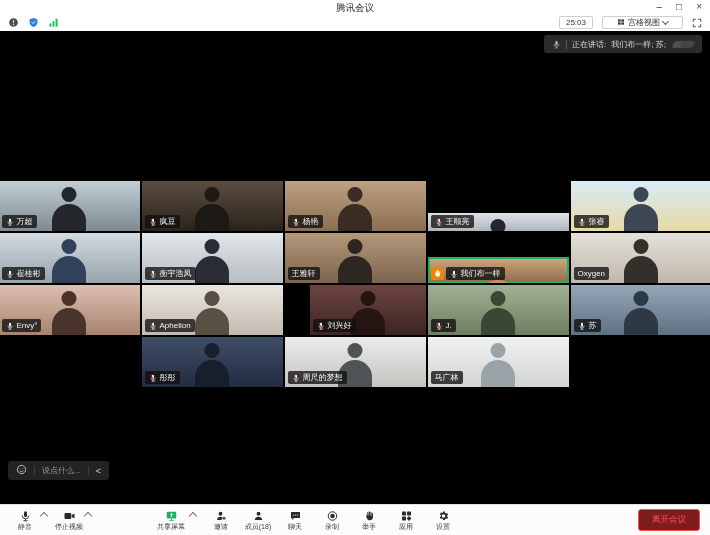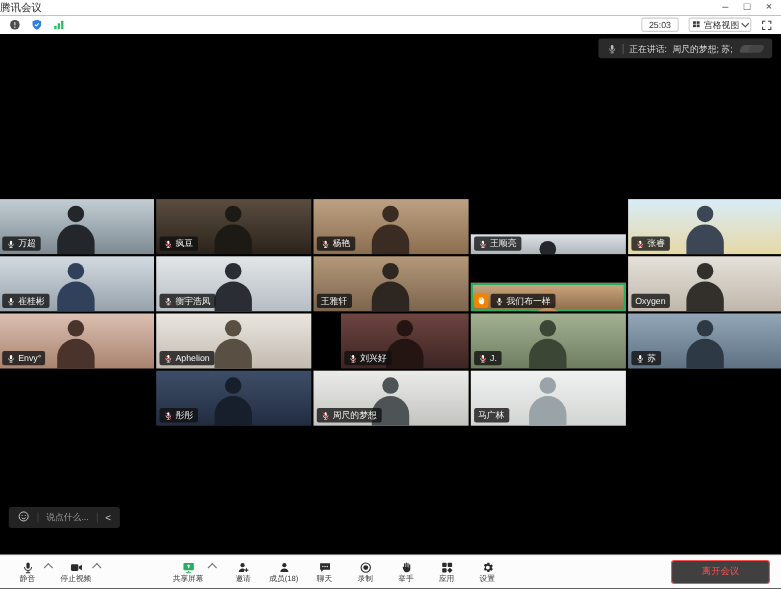--- a/index.html
+++ b/index.html
@@ -1,33 +1,33 @@
 <!DOCTYPE html>
 <html><head>
 <meta charset="utf-8">
 <style>
   html,body{margin:0;padding:0;background:#888;}
   .app{width:710px;height:535px;background:#000;display:flex;flex-direction:column;
        font-family:"Liberation Sans","DejaVu Sans",sans-serif;overflow:hidden;position:relative;}
   
   .titlebar{height:14px;background:#fff;position:relative;flex:none;}
-  .titlebar .title{position:absolute;left:0;right:0;top:0;text-align:left;font-size:9.5px;
+  .titlebar .title{position:absolute;left:0;right:0;top:0;text-align:center;font-size:9.5px;
        line-height:15px;color:#2b2b2b;}
   .win-controls{position:absolute;right:8px;top:0;display:flex;gap:14px;height:14px;align-items:center;}
   .win-controls span{font-size:10px;color:#4a4a4a;line-height:14px;cursor:default;}
   
   .topbar{height:17px;background:#fff;flex:none;display:flex;align-items:center;
        justify-content:space-between;padding:0 8px;}
   .topbar-left{display:flex;align-items:center;gap:9px;}
   .topbar-left svg{width:11px;height:11px;display:block;}
   .topbar-right{display:flex;align-items:center;gap:9px;}
   .timer{border:1px solid #cfcfcf;border-radius:2px;font-size:8px;color:#333;
        padding:0 6px;height:11px;line-height:11px;}
   .view-switch{display:flex;align-items:center;gap:3px;border:1px solid #cfcfcf;border-radius:2px;
-       padding:0 2px;height:11px;font-size:8px;color:#333;cursor:default;}
+       padding:0 14px;height:11px;font-size:8px;color:#333;cursor:default;}
   .view-switch svg{width:8px;height:8px;}
   .chev-down{width:4px;height:4px;border-right:1px solid #555;border-bottom:1px solid #555;
        transform:rotate(45deg);margin-top:-2px;}
   .fullscreen-btn svg{width:10px;height:10px;display:block;}
   
   .stage{flex:1;background:#000;position:relative;}
   .speaker-indicator{position:absolute;top:4px;right:8px;height:18px;background:#2b2b2b;
        border-radius:3px;display:flex;align-items:center;gap:5px;padding:0 8px;
        font-size:8px;color:#d8d8d8;white-space:nowrap;}
   .speaker-indicator svg{width:9px;height:9px;}
@@ -61,22 +61,22 @@
   
   .toolbar{height:30px;background:#fcfcfc;border-top:1px solid #e2e2e2;flex:none;
        display:flex;align-items:center;}
   .tb-item{display:flex;flex-direction:column;align-items:center;justify-content:center;
        gap:1px;font-size:7px;color:#3a3a3a;min-width:30px;cursor:default;line-height:1;}
   .tb-item svg{width:13px;height:12px;display:block;}
   .tb-chevron{width:5px;height:5px;border-left:1px solid #777;border-top:1px solid #777;
        transform:rotate(45deg);margin:0 3px 9px -3px;}
   .tb-left{display:flex;align-items:center;margin-left:10px;gap:4px;}
   .tb-center{display:flex;align-items:center;margin-left:62px;gap:7px;}
-  .leave-btn{margin-left:auto;margin-right:10px;background:#404040;border:1px solid #fa5151;
-       color:#fa5151;font-size:8.5px;padding:4px 27px;border-radius:3px;
+  .leave-btn{margin-left:auto;margin-right:10px;background:#7f1d1d;border:1px solid #fa5151;
+       color:#fa5151;font-size:8.5px;padding:4px 13px;border-radius:3px;
        font-family:inherit;cursor:default;}
 </style>
 </head>
 <body>
 
 <div class="app">
 
   <div class="titlebar">
     <div class="title">腾讯会议</div>
     <div class="win-controls">
@@ -135,21 +135,21 @@
 
     <div class="speaker-indicator">
       <svg viewBox="0 0 24 24" fill="#bdbdbd">
           <rect x="9" y="2.5" width="6" height="11.5" rx="3"></rect>
           <path d="M5.5 11a6.5 6.5 0 0 0 13 0" fill="none" stroke="#bdbdbd" stroke-width="1.8"></path>
           <rect x="11.1" y="17.5" width="1.8" height="3.5"></rect>
           <rect x="7.5" y="20.5" width="9" height="1.8" rx=".9"></rect>
         </svg>
       <span class="vdiv"></span>
       <span>正在讲话:</span>
-      <span>周尺的梦想; 苏;</span>
+      <span>我们布一样; 苏;</span>
       <span class="wave">
           <i></i>
           <i></i>
         </span>
     </div>
 
     <div class="grid">
         <div class="tile" style="grid-area: 1 / 1; background: linear-gradient(rgb(194, 205, 212), rgb(126, 138, 146));">
           <div class="sil-head" style="background: rgb(35, 38, 43);"></div>
           <div class="sil-body" style="background: rgb(35, 38, 43);"></div>

